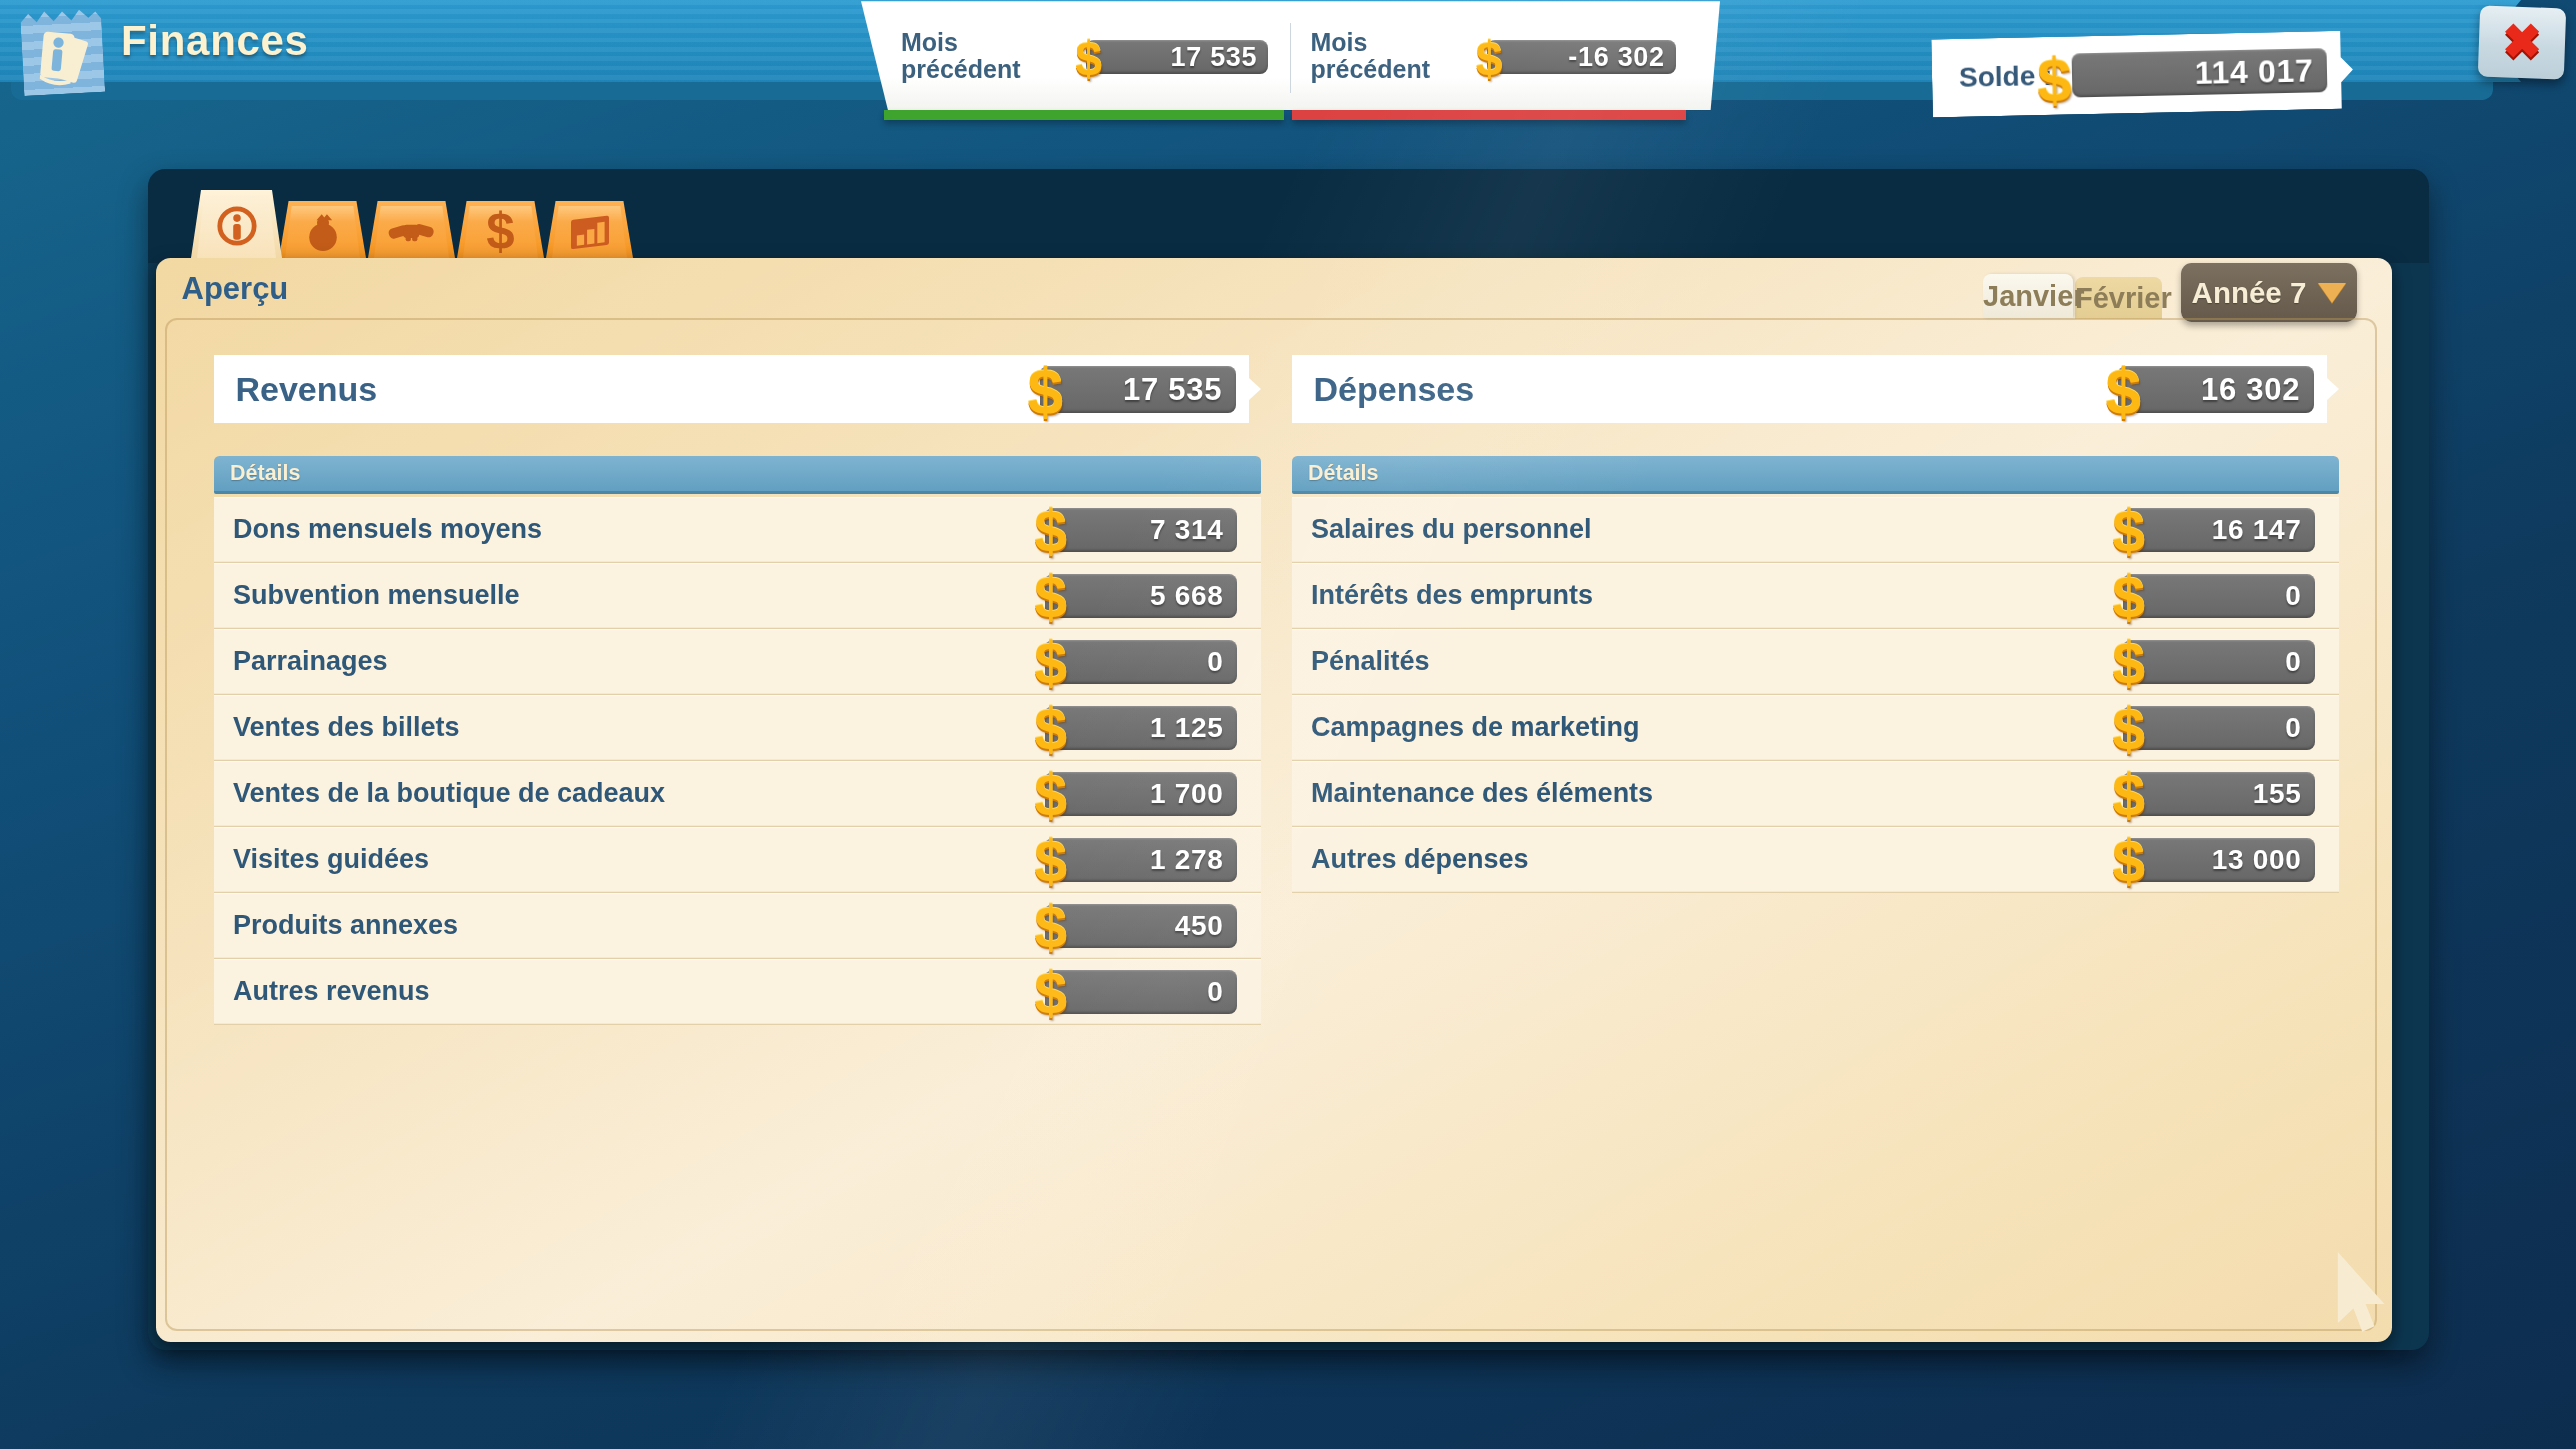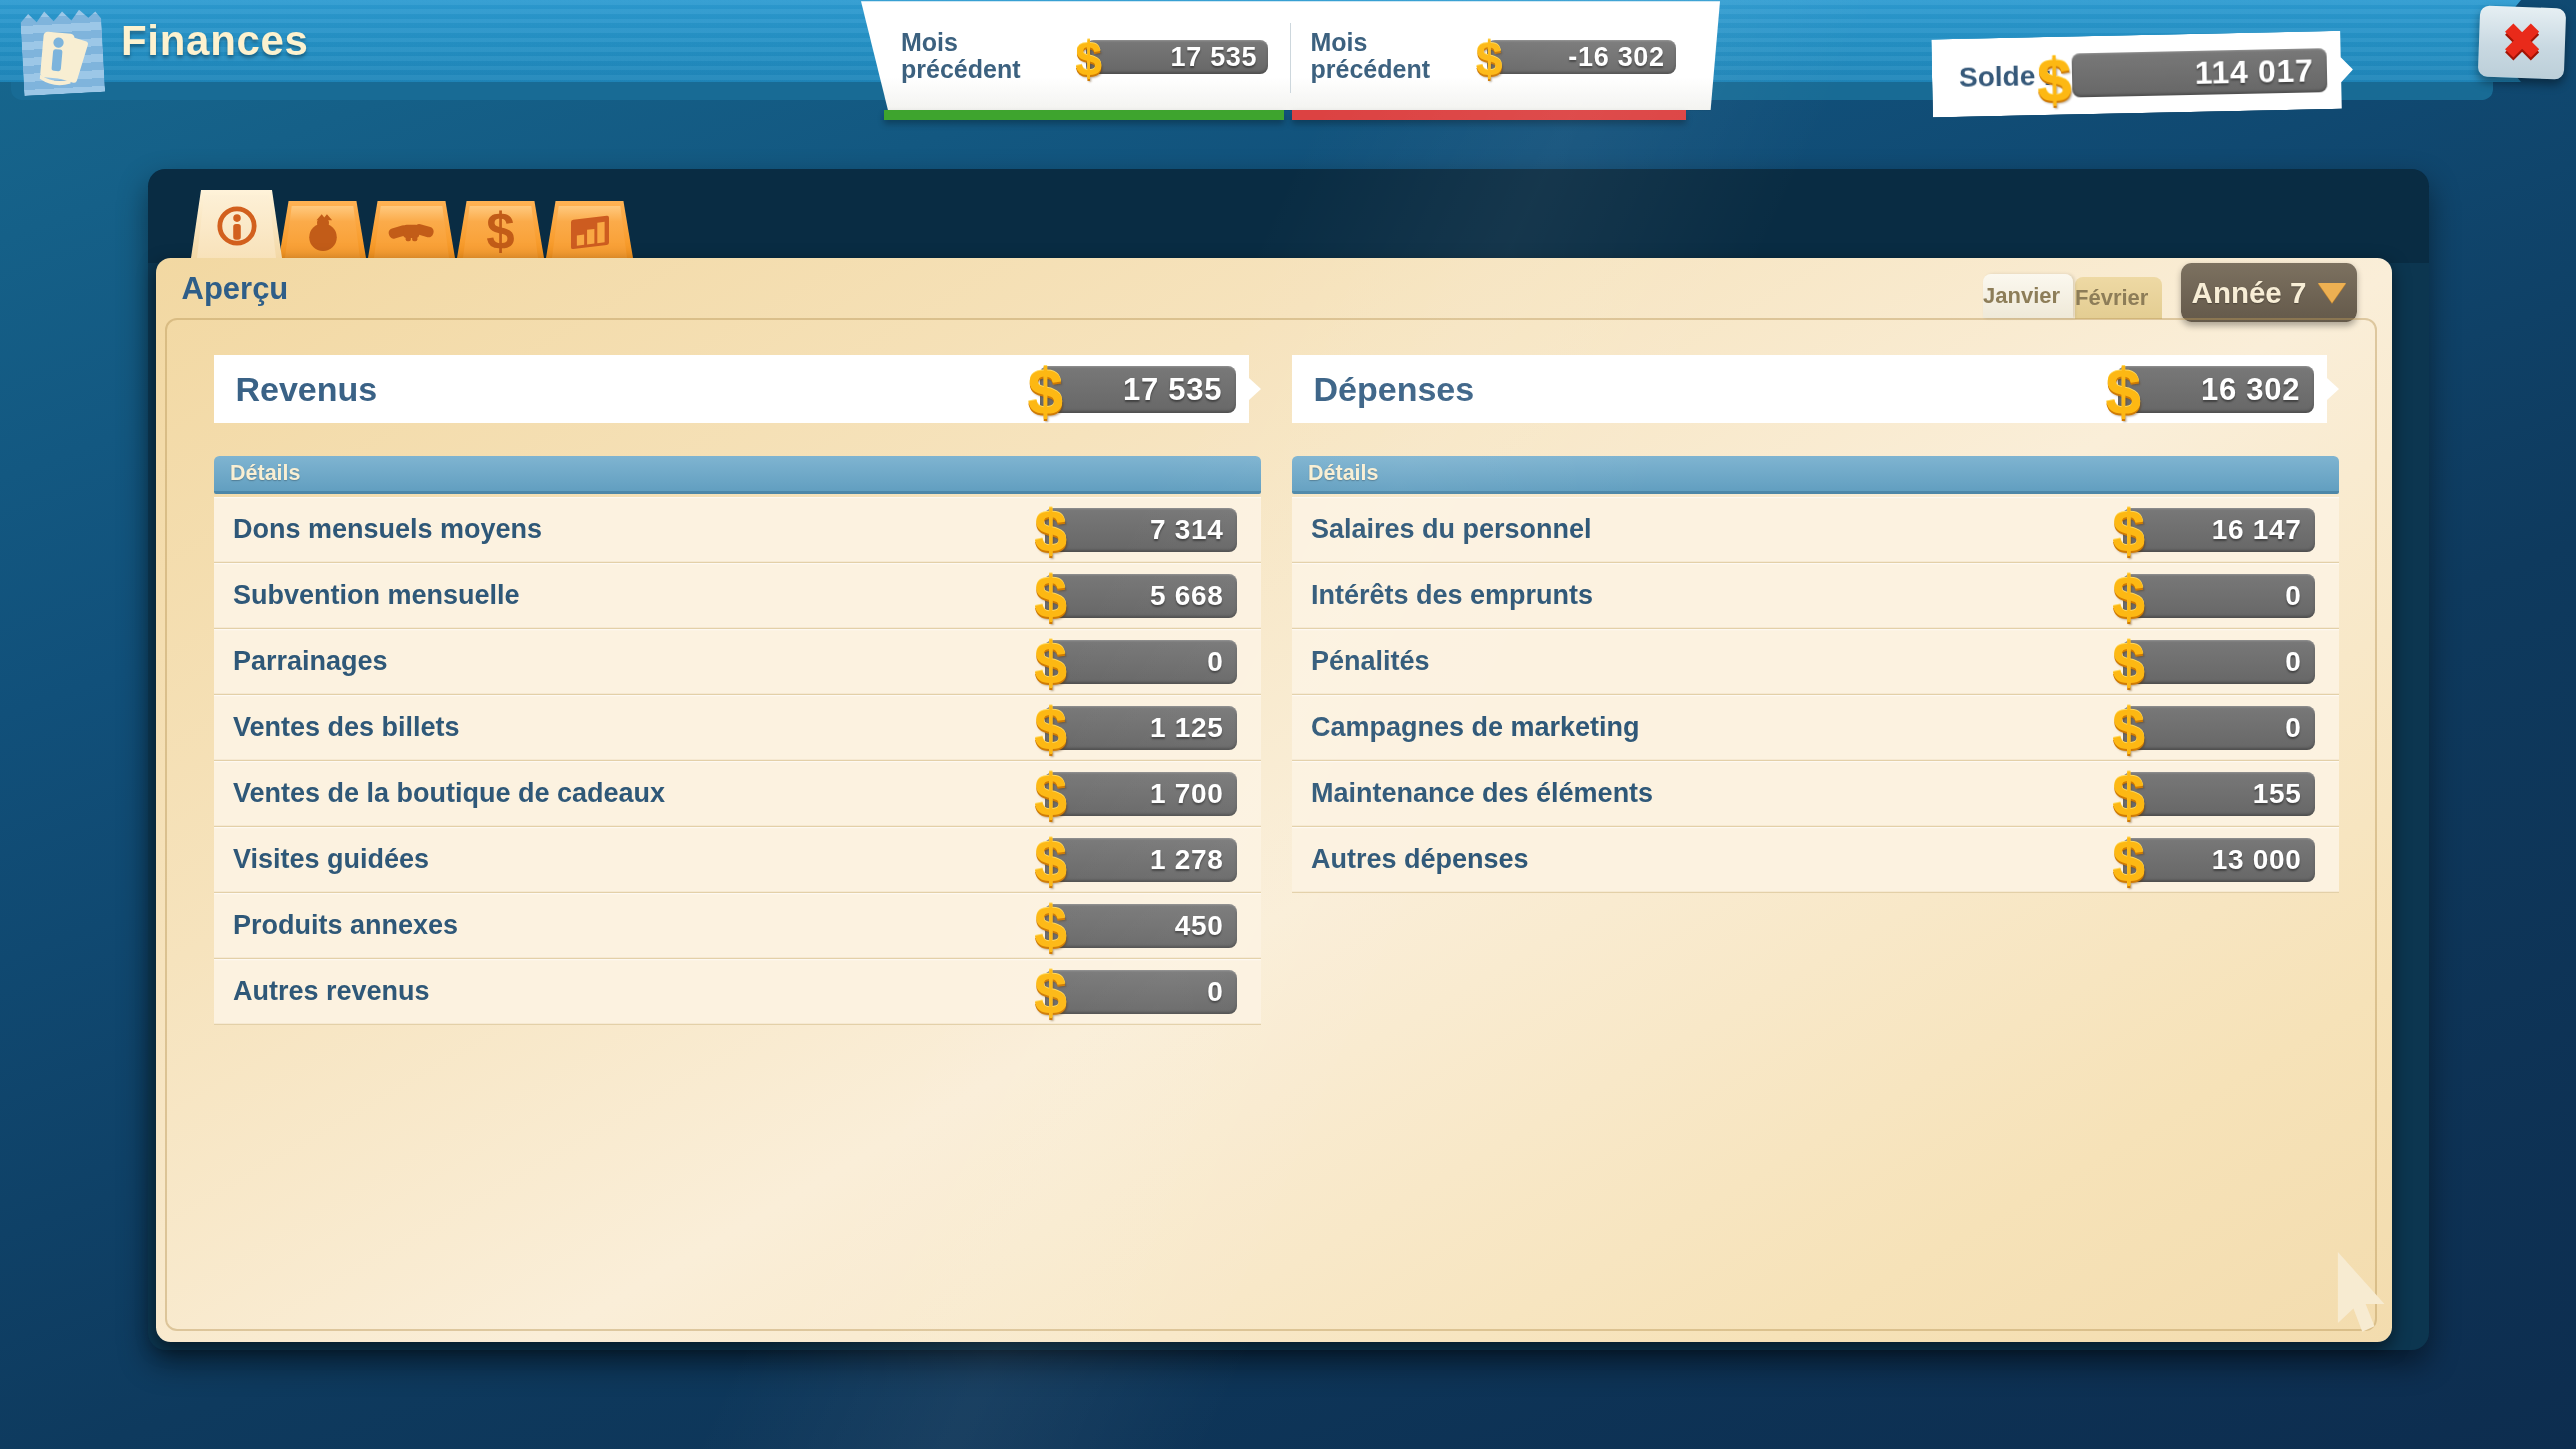--- a/index.html
+++ b/index.html
@@ -102,21 +102,21 @@
   .panel{
     position:absolute;left:8px;top:89px;width:2236px;height:1084px;border-radius:14.8px;
     background:linear-gradient(150deg,#f2d8a2 0%,#f6e3bd 30%,#faeed8 55%,#f6e2b8 85%,#f3dcae 100%);
     box-shadow:0 6.7px 17.4px rgba(0,0,0,.5);
   }
   .panel-title{position:absolute;left:25.5px;top:13.4px;font-size:31px;font-weight:800;color:#2f5e88;}
   .inner-border{position:absolute;left:9.4px;top:60px;width:2208px;height:1009px;
     border:2px solid rgba(186,152,92,.45);border-radius:12px;pointer-events:none;}
   
   .month-tab{position:absolute;border-radius:8px 8px 0 0;text-align:left;cursor:pointer;
-    font-size:22px;font-weight:700;color:#8d7d58;}
+    font-size:29px;font-weight:700;color:#8d7d58;}
   .month-tab.janvier{left:1827px;top:16px;width:90px;height:44px;line-height:44px;
     background:linear-gradient(180deg,#fbf8ef,#efe9d8);box-shadow:2px 0 3.4px rgba(0,0,0,.12);z-index:2;}
   .month-tab.fevrier{left:1919px;top:19px;width:87px;height:42px;line-height:42px;
     background:linear-gradient(180deg,#eed9a4,#e3cd92);}
   .year-btn{
     position:absolute;left:2025px;top:5.4px;width:176px;height:59px;border-radius:10.7px;cursor:pointer;
     background:linear-gradient(180deg,#7c7160,#64594a);box-shadow:0 3.4px 6px rgba(0,0,0,.3);
     display:flex;align-items:center;justify-content:center;gap:12px;
   }
   .year-btn .label{font-size:29.5px;font-weight:800;color:#f8eed6;text-shadow:0 1.3px 1.3px rgba(0,0,0,.3);}

